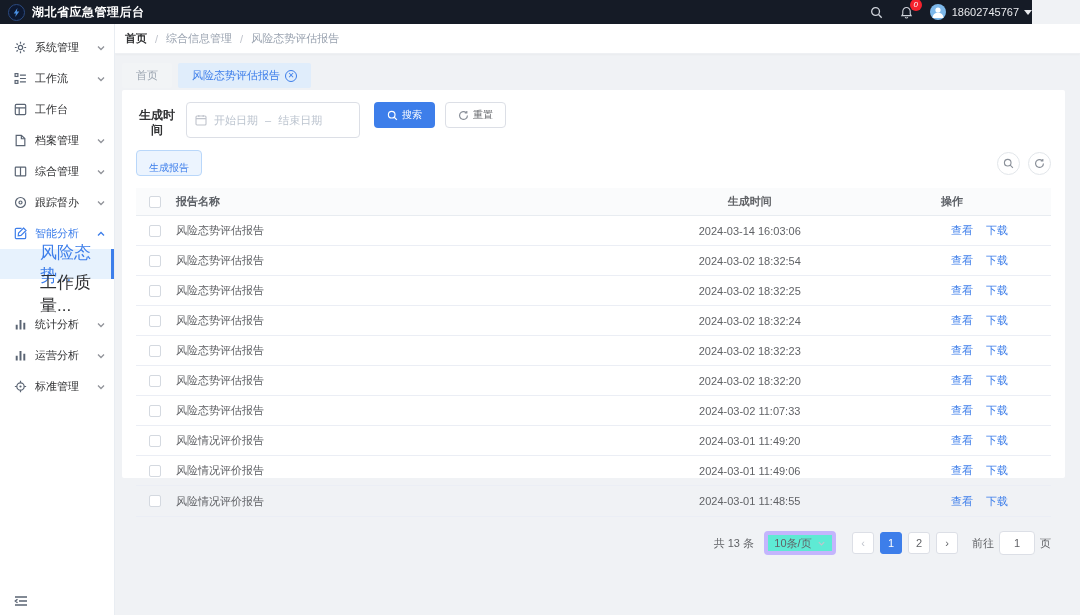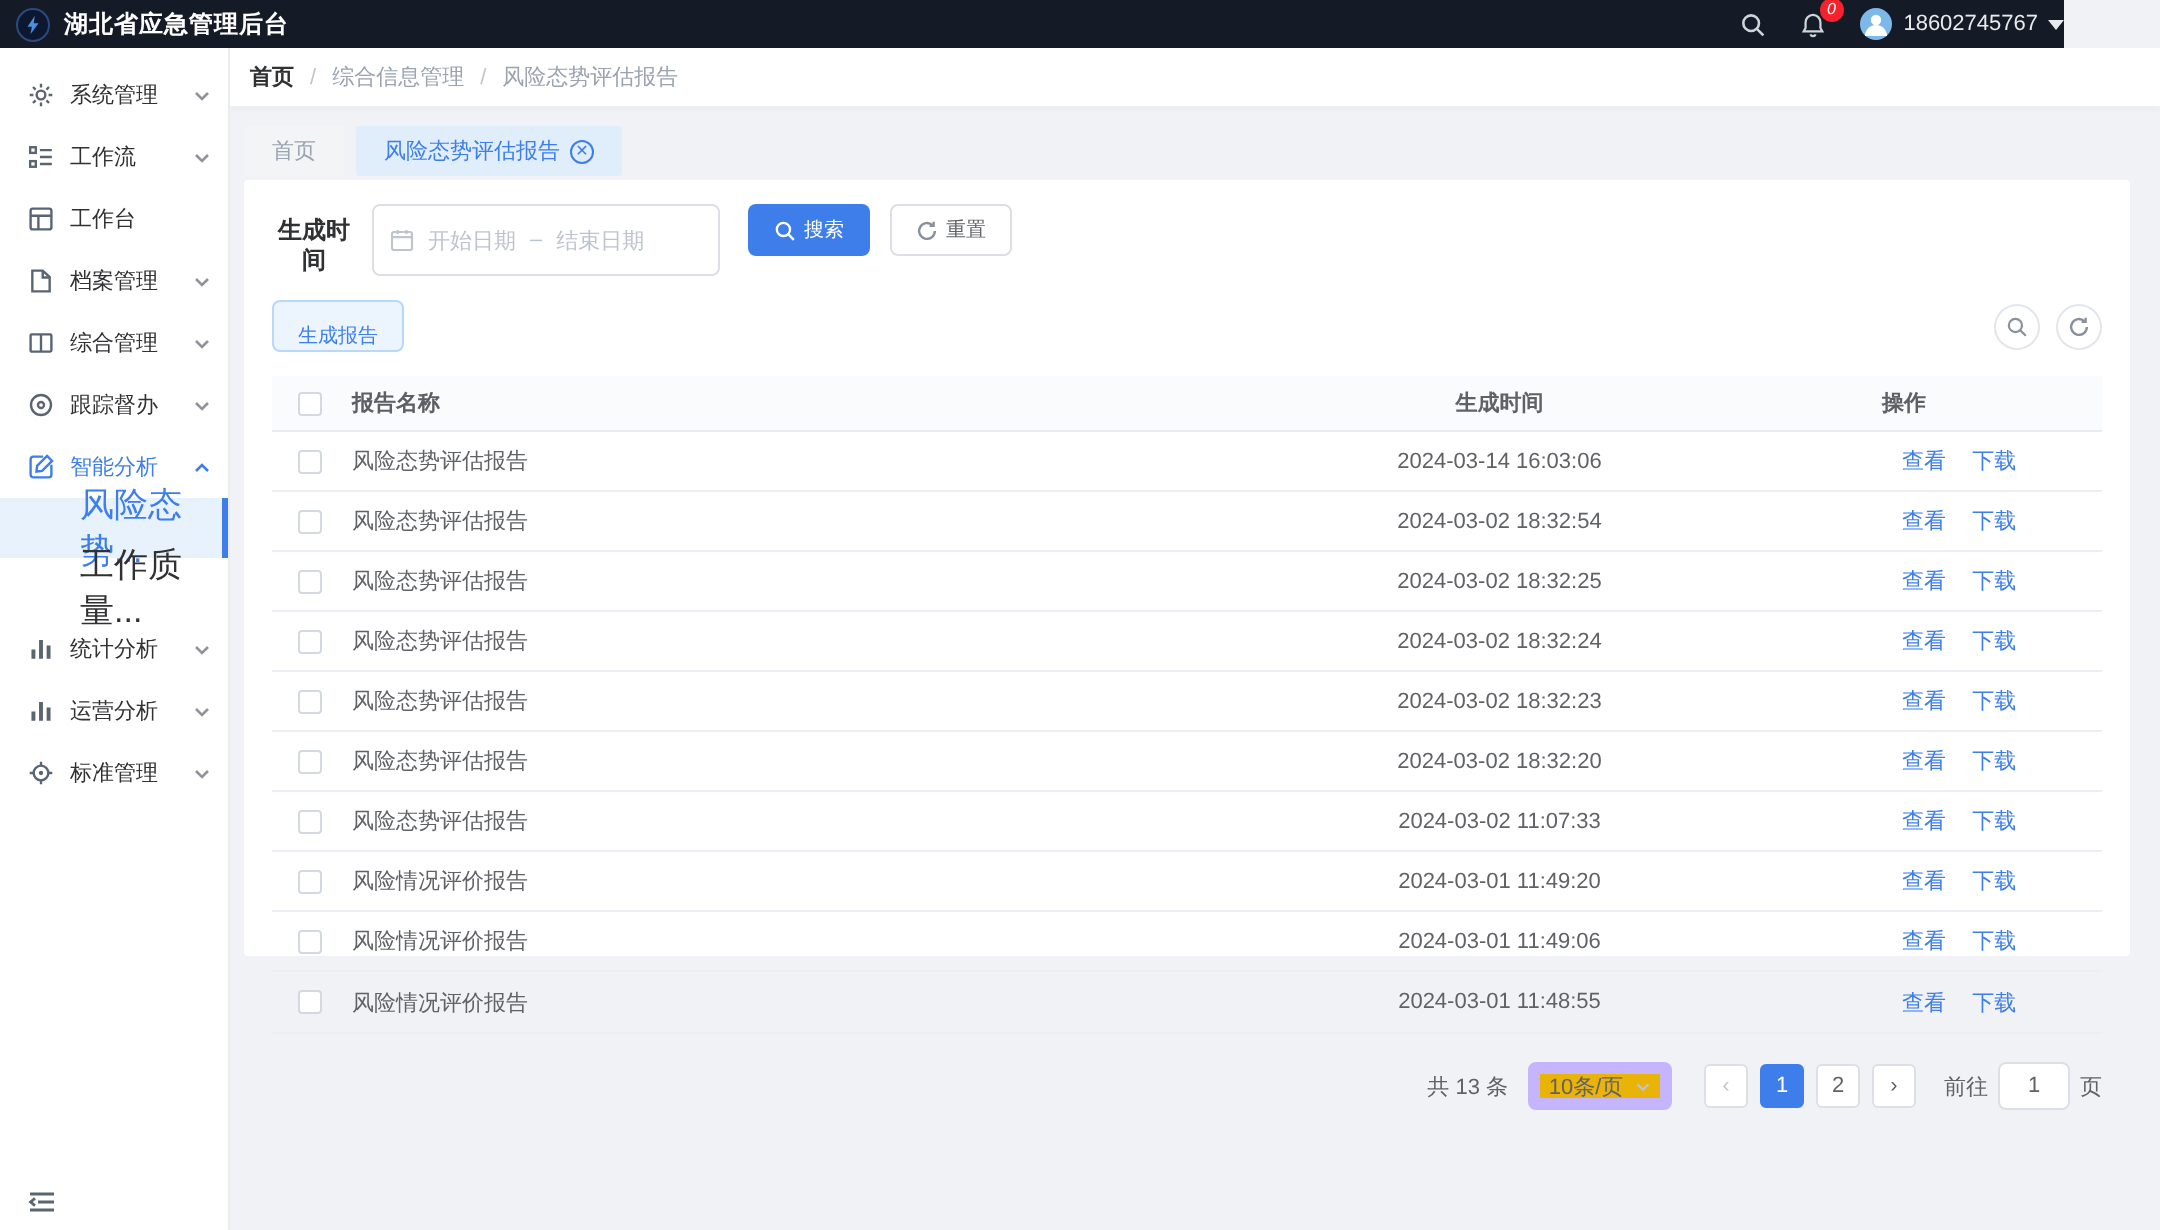--- a/index.html
+++ b/index.html
@@ -69,21 +69,21 @@
   .c-name { flex:1; color:#606266; padding-left:2px; }
   .t-row.head .c-name { color:#5c6066; }
   .c-time { flex:1; text-align:center; color:#606266; }
   .c-op { width:110px; text-align:left; padding-right:4px; }
   .checkbox { width:12px; height:12px; border:1px solid #d4d9e0; border-radius:2px; background:#fff; display:inline-block; cursor:pointer; }
   .op-link { color:#3d7eea; text-decoration:none; margin-left:10px; cursor:pointer; }
 
   
   .pagination { display:flex; align-items:center; justify-content:flex-end; margin-top:14px; color:#606266; }
   .pg-total { margin-right:10px; }
-  .pg-size { width:72px; height:24px; border:6px solid #c4b5fd; border-radius:4px; display:flex; align-items:center; justify-content:center; gap:5px; color:#606266; cursor:pointer; margin-right:10px; background:#eab308; }
+  .pg-size { width:72px; height:24px; border:4px solid #c4b5fd; border-radius:4px; display:flex; align-items:center; justify-content:center; gap:5px; color:#606266; cursor:pointer; margin-right:10px; background:#5eead4; }
   .pg-btn { min-width:22px; height:22px; border:1px solid #dcdfe6; border-radius:3px; background:#fff; display:inline-flex; align-items:center; justify-content:center; margin-left:6px; cursor:pointer; color:#606266; font-size:11px; }
   .pg-btn.disabled { color:#c0c4cc; }
   .pg-btn.active { background:#3d7eea; border-color:#3d7eea; color:#fff; }
   .pg-goto { margin-left:14px; display:flex; align-items:center; gap:5px; }
   .pg-input { width:36px; height:24px; border:1px solid #dcdfe6; border-radius:4px; text-align:center; font-size:11px; color:#606266; outline:none; font-family:inherit; }
 
   svg { display:block; }
 </style>
 </head>
 <body>

